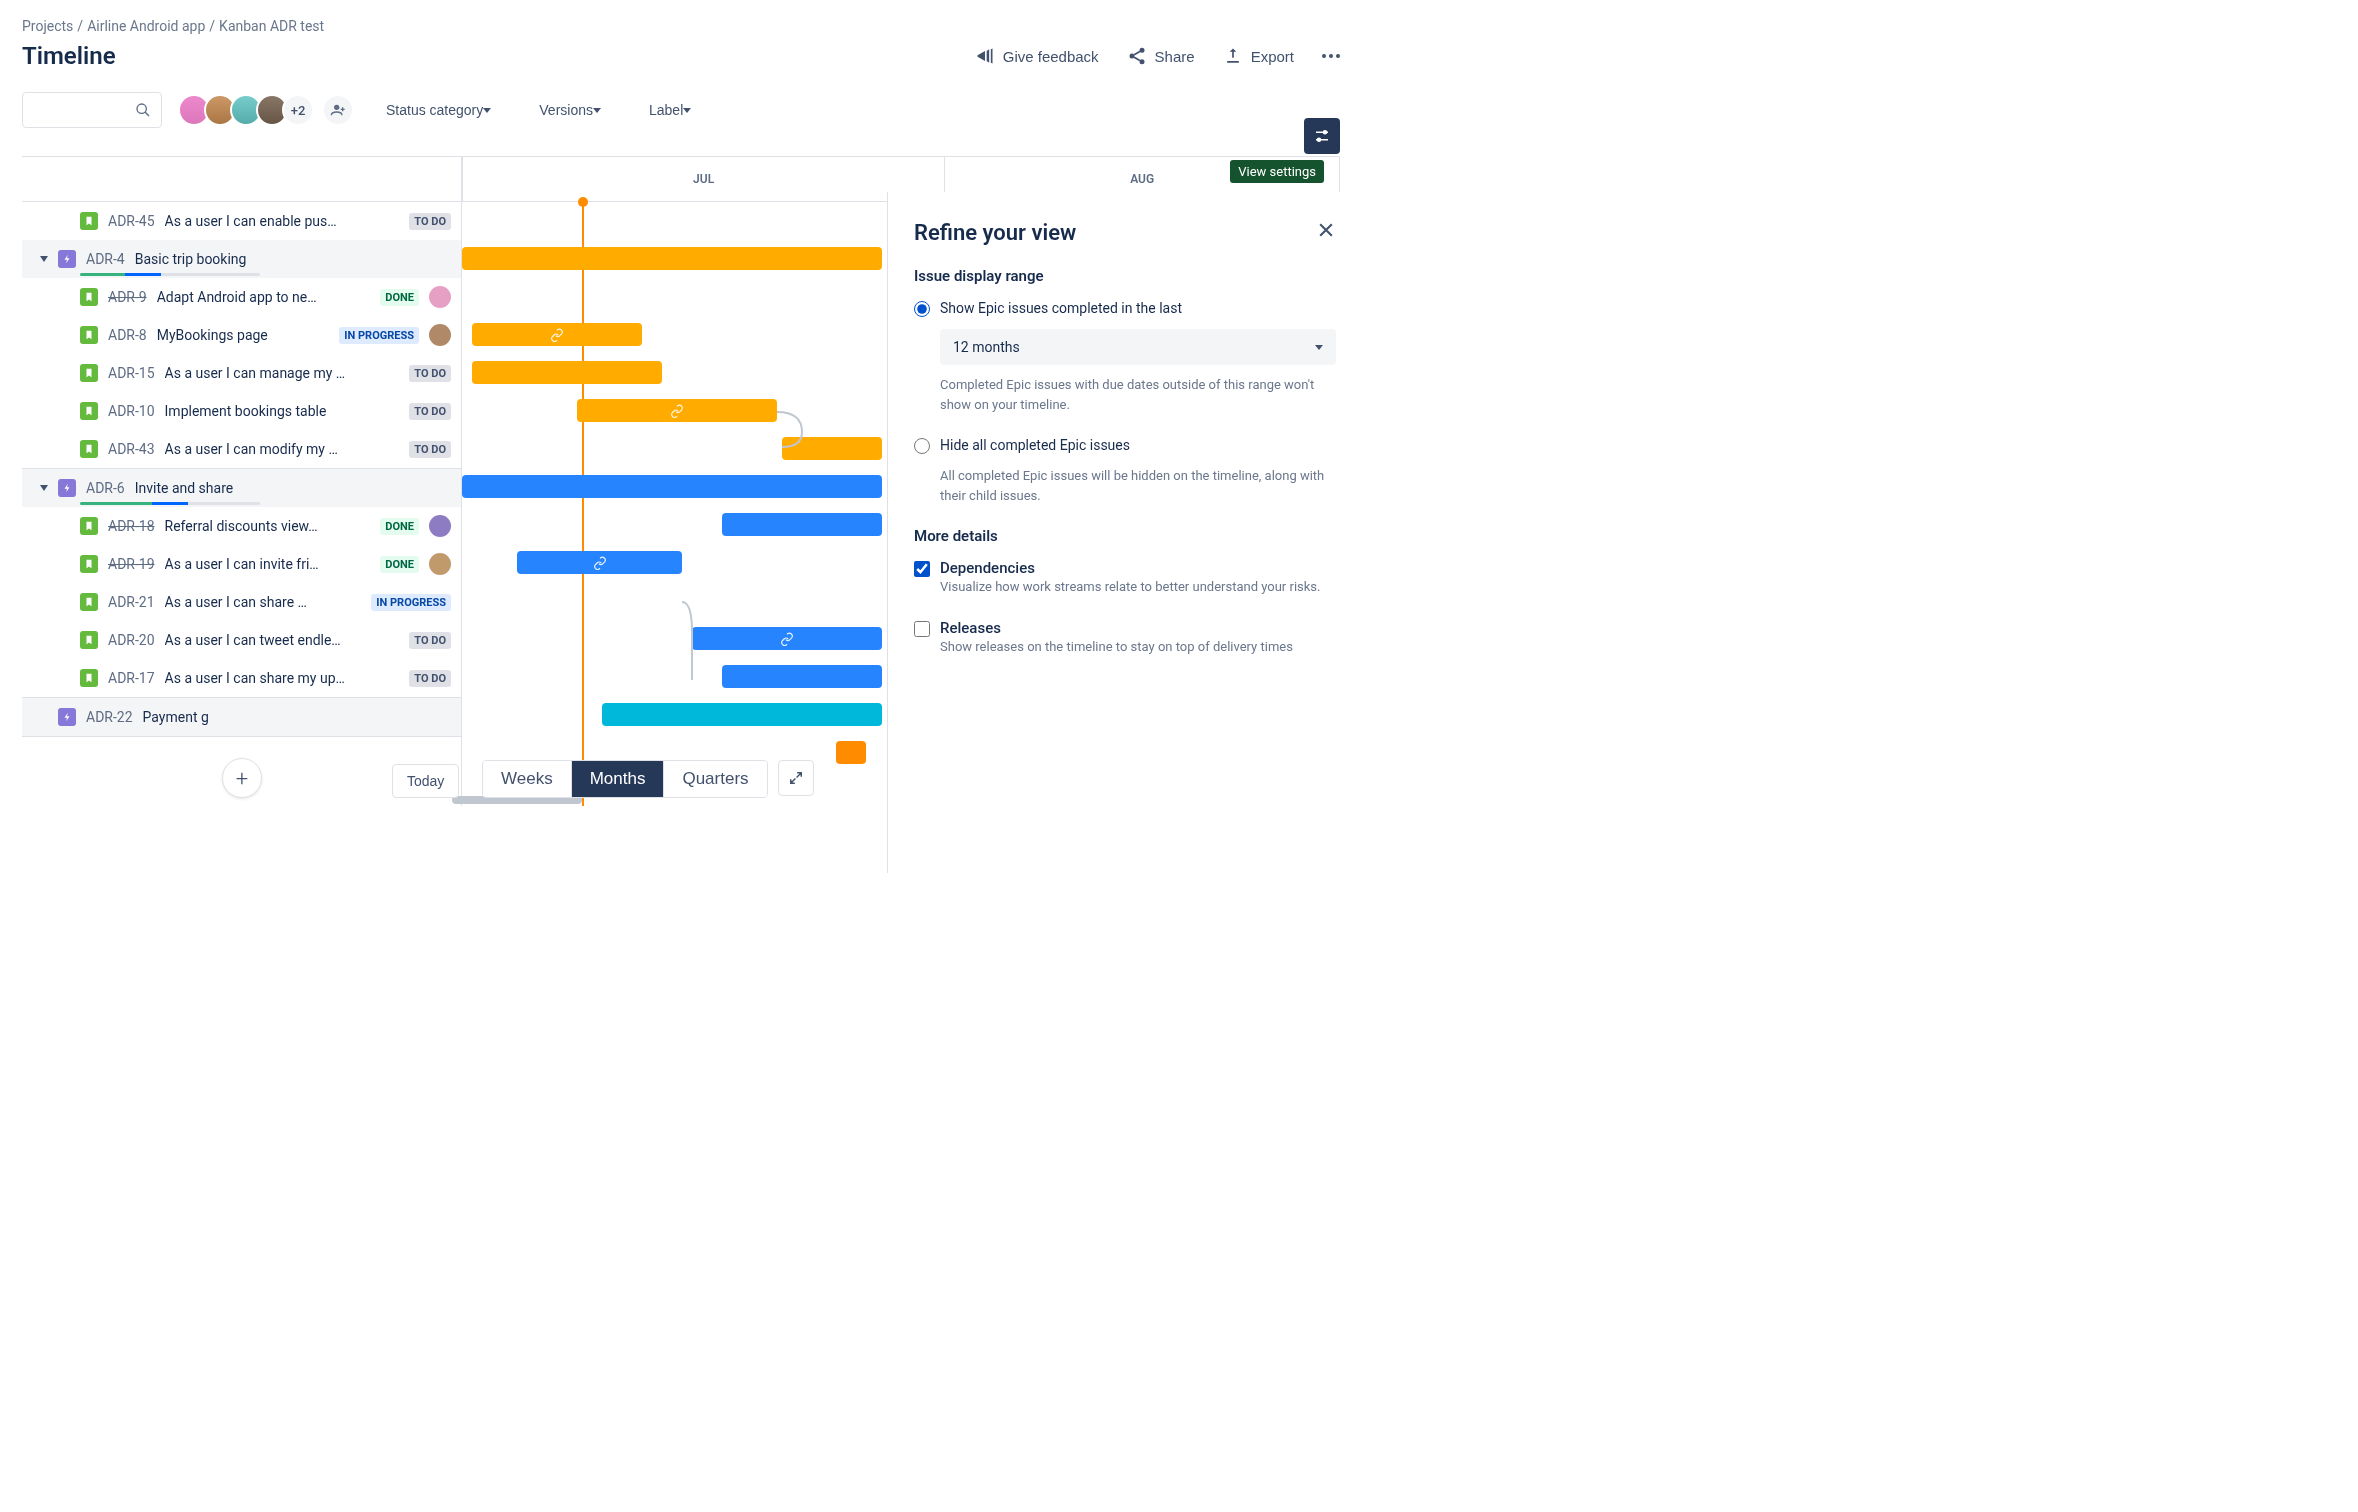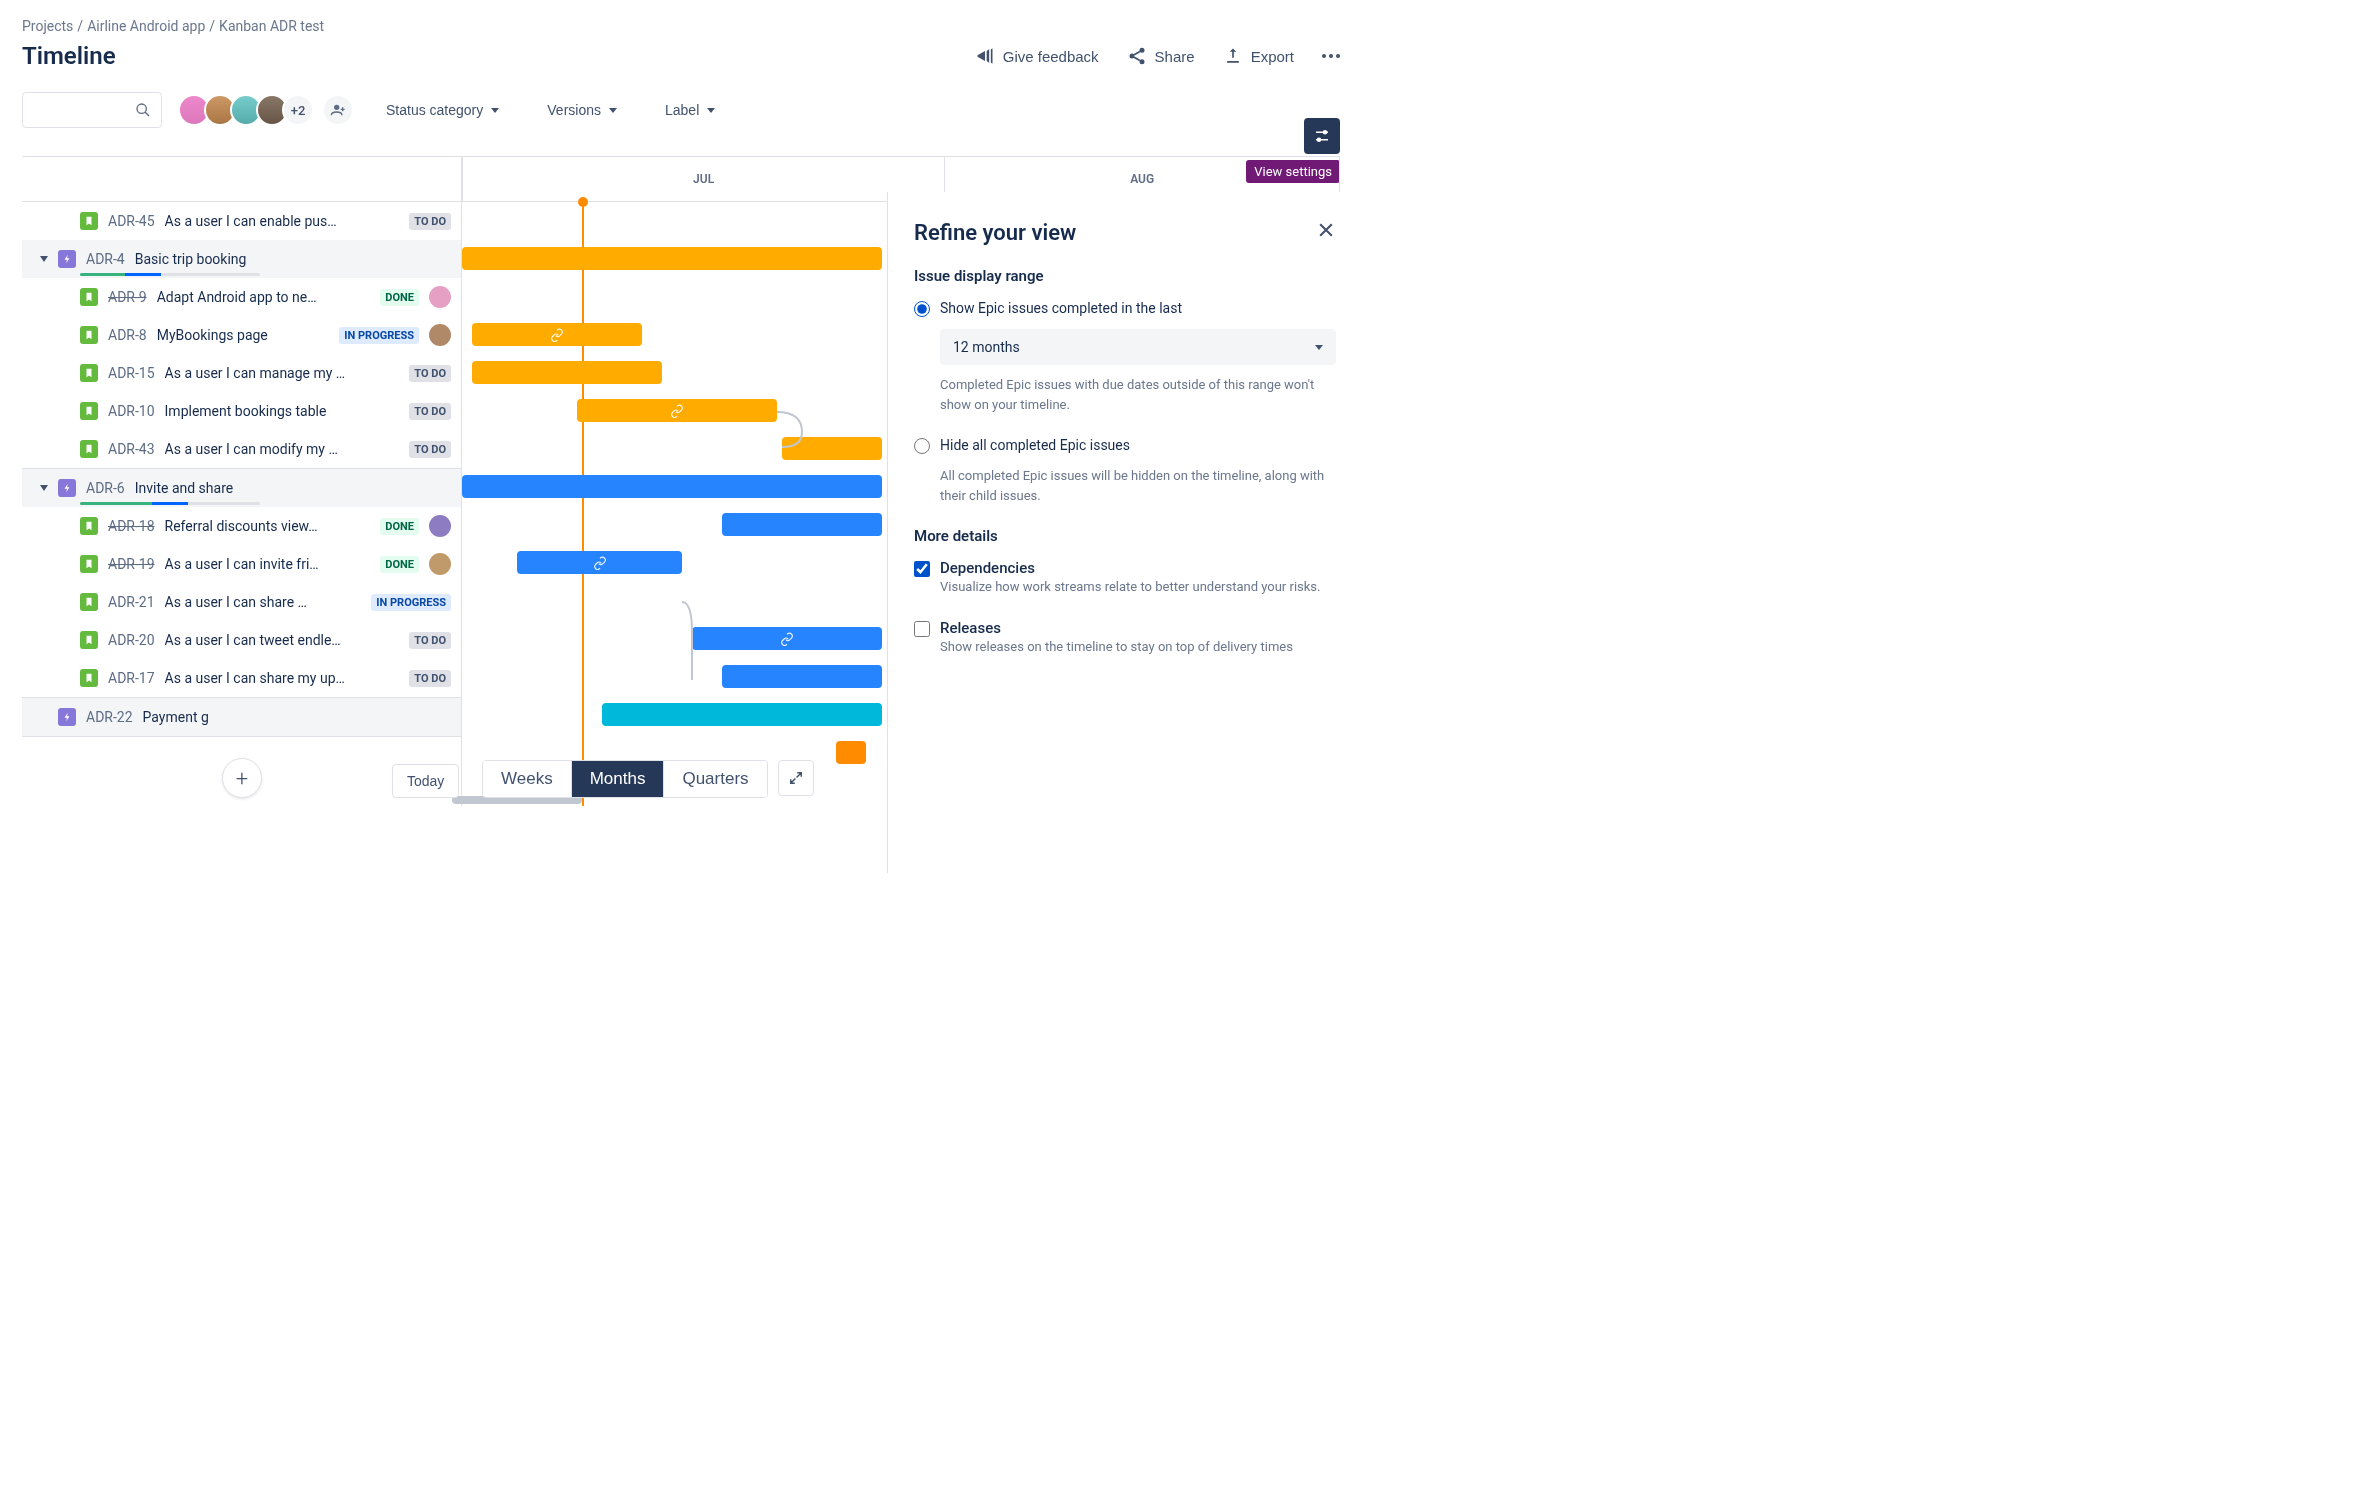--- a/index.html
+++ b/index.html
@@ -19,25 +19,25 @@
 .icon-more { display: flex; gap: 3px; }
 .icon-more span { width: 4px; height: 4px; background: #42526E; border-radius: 50%; }
 
 .toolbar { display: flex; align-items: center; gap: 16px; margin-bottom: 28px; }
 .search-box { width: 140px; height: 36px; border: 1px solid #DFE1E6; border-radius: 4px; display: flex; align-items: center; justify-content: flex-end; padding: 0 10px; }
 .avatars { display: flex; align-items: center; }
 .avatar { width: 32px; height: 32px; border-radius: 50%; border: 2px solid #fff; margin-left: -6px; display: flex; align-items: center; justify-content: center; font-size: 13px; color: #42526E; font-weight: 500; }
 .avatar:first-child { margin-left: 0; }
 .avatar.count { background: #F4F5F7; }
 .avatar.add { background: #F4F5F7; margin-left: 8px; }
-.filter-btn { display: flex; align-items: center; gap: 8px; background: none; border: none; font-size: 14px; color: #42526E; cursor: pointer; padding: 6px 4px; font-weight: 500; }
+.filter-btn { display: flex; align-items: center; background: none; border: none; font-size: 14px; color: #42526E; cursor: pointer; padding: 6px 4px; font-weight: 500; }
 .chev-down { width: 0; height: 0; border-left: 4px solid transparent; border-right: 4px solid transparent; border-top: 5px solid #42526E; }
 
 .settings-btn { position: absolute; top: 118px; right: 22px; width: 36px; height: 36px; background: #253858; border-radius: 4px; display: flex; align-items: center; justify-content: center; cursor: pointer; }
-.settings-tooltip { position: absolute; top: 160px; right: 22px; background: #701a75; color: #fff; font-size: 13px; padding: 4px 8px; border-radius: 3px; }
+.settings-tooltip { position: absolute; top: 160px; right: 38px; background: #14532d; color: #fff; font-size: 13px; padding: 4px 8px; border-radius: 3px; }
 
 .timeline-area { position: relative; border-top: 1px solid #DFE1E6; display: flex; height: 650px; }
 .left-col { width: 440px; min-width: 440px; border-right: 1px solid #DFE1E6; overflow: hidden; background: #fff; }
 .right-col { flex: 1; position: relative; overflow: hidden; }
 
 .month-header { height: 45px; display: flex; border-bottom: 1px solid #DFE1E6; position: relative; }
 .month-cell { flex: 1; display: flex; align-items: center; justify-content: center; font-size: 12px; color: #5E6C84; font-weight: 600; border-right: 1px solid #DFE1E6; }
 .month-cell:first-child { border-left: 1px solid #DFE1E6; }
 .left-header-spacer { height: 45px; border-bottom: 1px solid #DFE1E6; }
 

